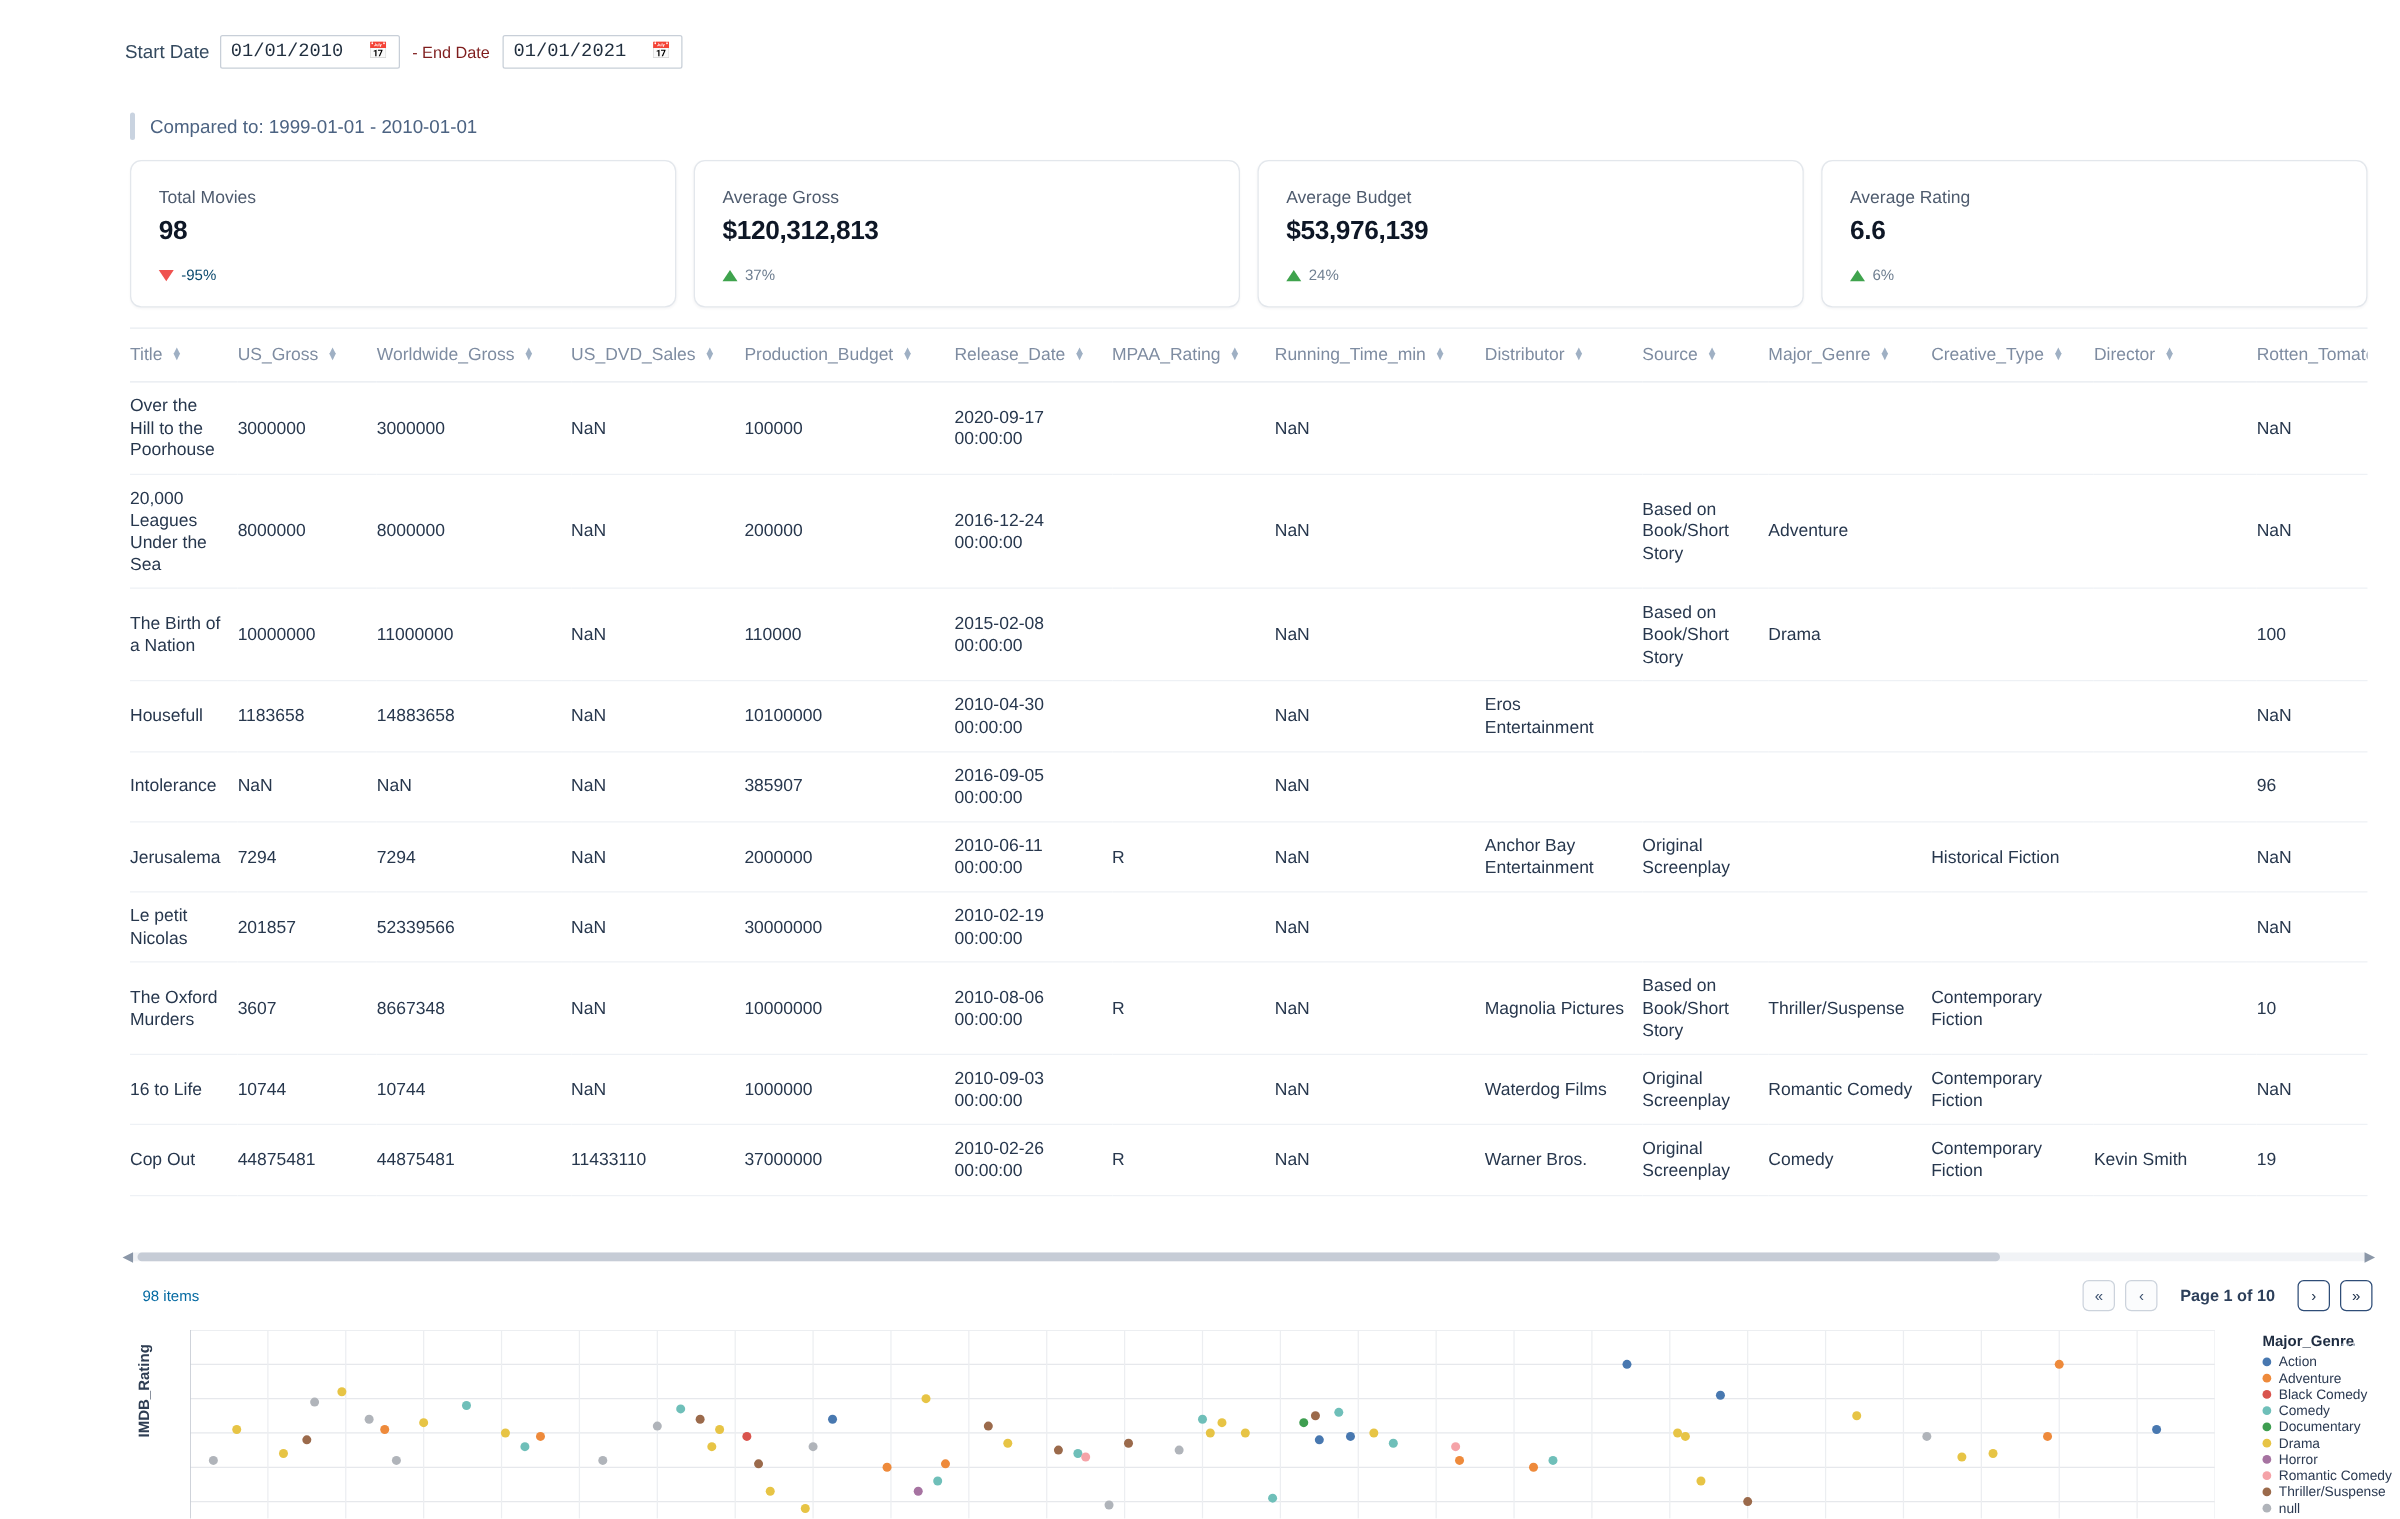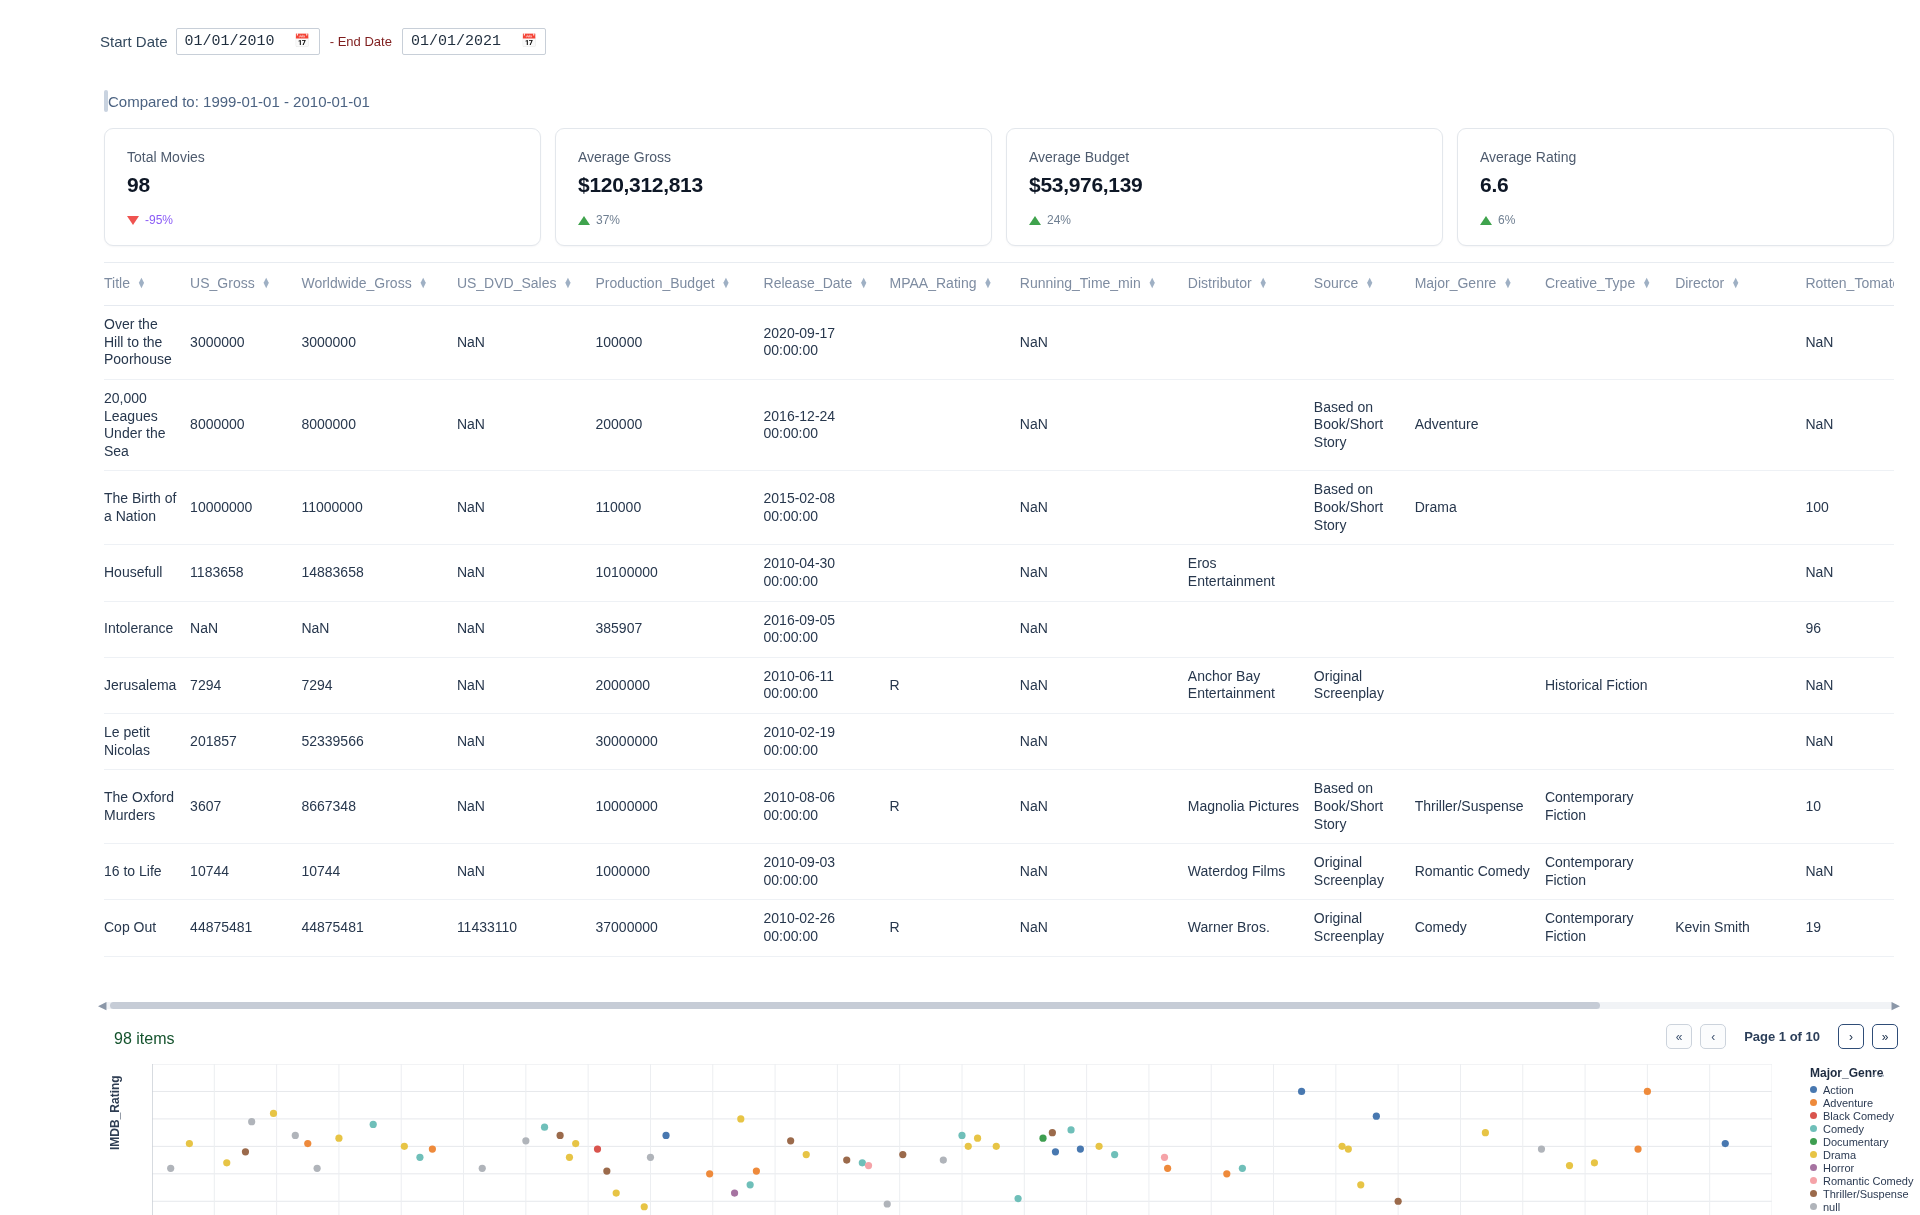--- a/index.html
+++ b/index.html
@@ -45,21 +45,21 @@
     background: #f6f7f9;
     border: 1px solid #c9cfd7;
     border-radius: 5px;
     padding: 5px 11px;
     cursor: pointer;
   }
 
   
   .compare-note {
     position: absolute; left: 104px; top: 90px;
-    display: flex; align-items: center; 
+    display: flex; align-items: center; gap: 12px;
   }
   .compare-bar { width: 4px; height: 22px; background: #c9d3e0; border-radius:2px; }
   .compare-text { font-size: 15px; color: #4c6382; }
 
   
   .kpis {
     position: absolute; left: 104px; top: 128px;
     width: 1790px; height: 118px;
     display: flex; gap: 14px;
   }
@@ -73,21 +73,21 @@
     position: relative;
   }
   .kpi-title { font-size: 14px; color: #4e5b6e; margin-bottom: 8px; }
   .kpi-value { font-size: 21px; font-weight: bold; color: #0e1726; letter-spacing: -0.3px; }
   .kpi-delta { position:absolute; left: 22px; bottom: 18px; display:flex; align-items:center; gap:6px; }
   .tri { width:0; height:0; }
   .tri.up { border-left:6px solid transparent; border-right:6px solid transparent; border-bottom:9px solid #3fa34d; }
   .tri.down { border-left:6px solid transparent; border-right:6px solid transparent; border-top:9px solid #ef5350; }
   .delta-txt { font-size: 12px; }
   .delta-txt.pos { color:#6f7f91; }
-  .delta-txt.neg { color:#8b5cf6; }
+  .delta-txt.neg { color:#0c4a6e; }
 
   
   .table-wrap {
     position: absolute; left: 104px; top: 262px;
     width: 1790px; height: 740px;
     background: #fff;
     border-top: 1px solid #e8ecf1;
     overflow: hidden;
   }
   table.grid { border-collapse: collapse; width: 1880px; table-layout: fixed; }
@@ -120,21 +120,21 @@
     position:absolute; left: 104px; top: 1002px; width:1790px; height: 10px;
   }
   .hscroll-track { width:100%; height:7px; background:#f1f3f6; border-radius:4px; position:relative; }
   .hscroll-thumb { position:absolute; left:6px; top:0; width:1490px; height:7px; background:#c6ccd6; border-radius:4px; }
   .hs-arrow { position:absolute; top:-3px; font-size:11px; color:#8b97a8; }
   .hs-arrow.l { left:-6px; } .hs-arrow.r { right:-6px; }
 
   
   .items-count {
     position:absolute; left: 114px; top: 1030px;
-    font-size: 16px; color:#14532d;
+    font-size: 12px; color:#0369a1;
   }
   .pager {
     position:absolute; right: 22px; top: 1024px;
     display:flex; align-items:center; gap:8px;
   }
   .pg-btn {
     width: 26px; height: 25px;
     border: 1px solid #ccd3dc; border-radius: 5px;
     background:#fbfcfd; color:#3d5270;
     font-size: 12px; display:flex; align-items:center; justify-content:center;

